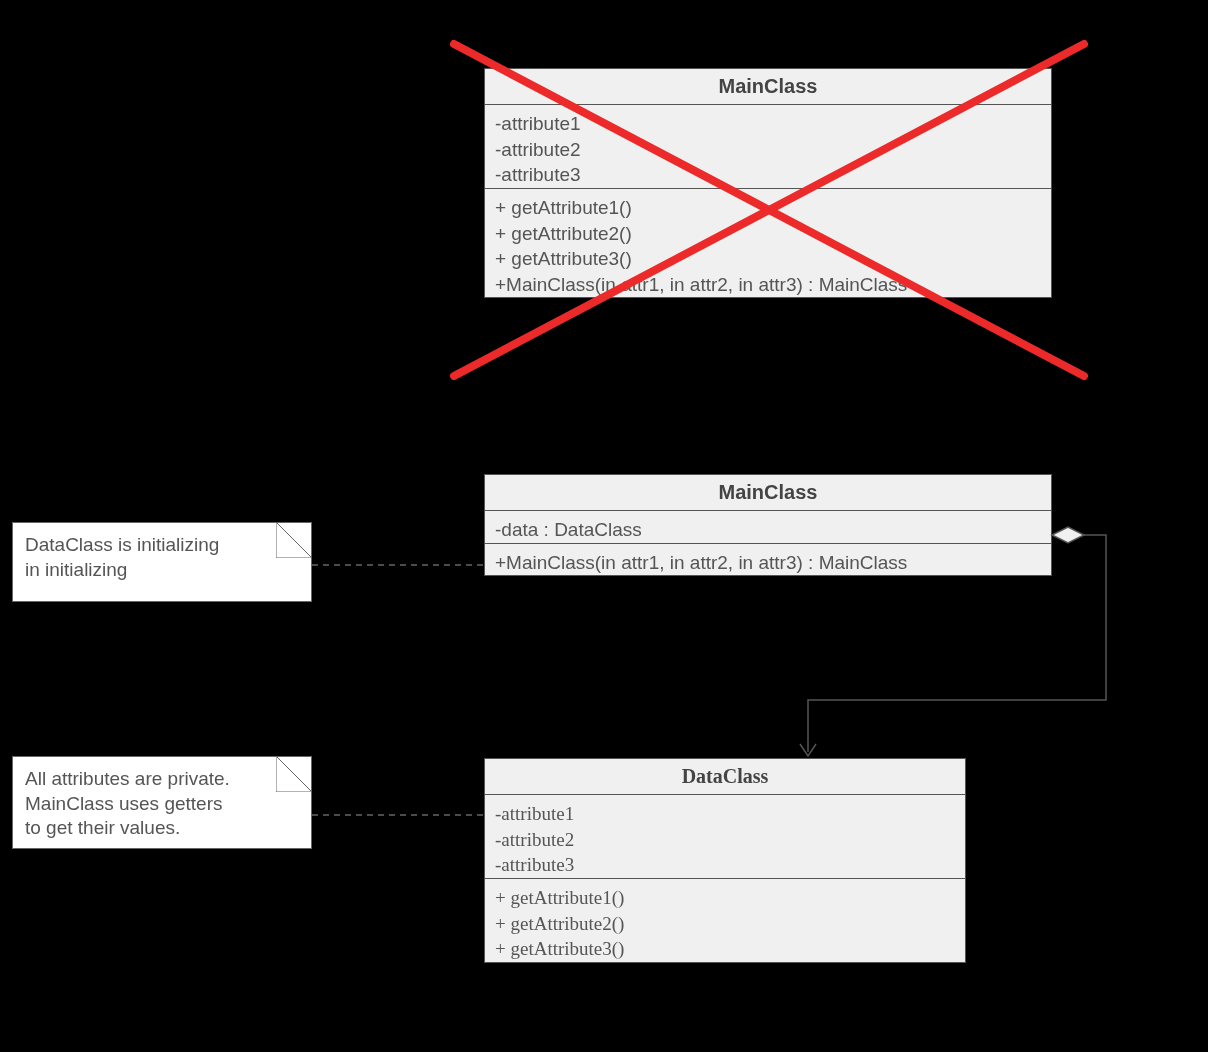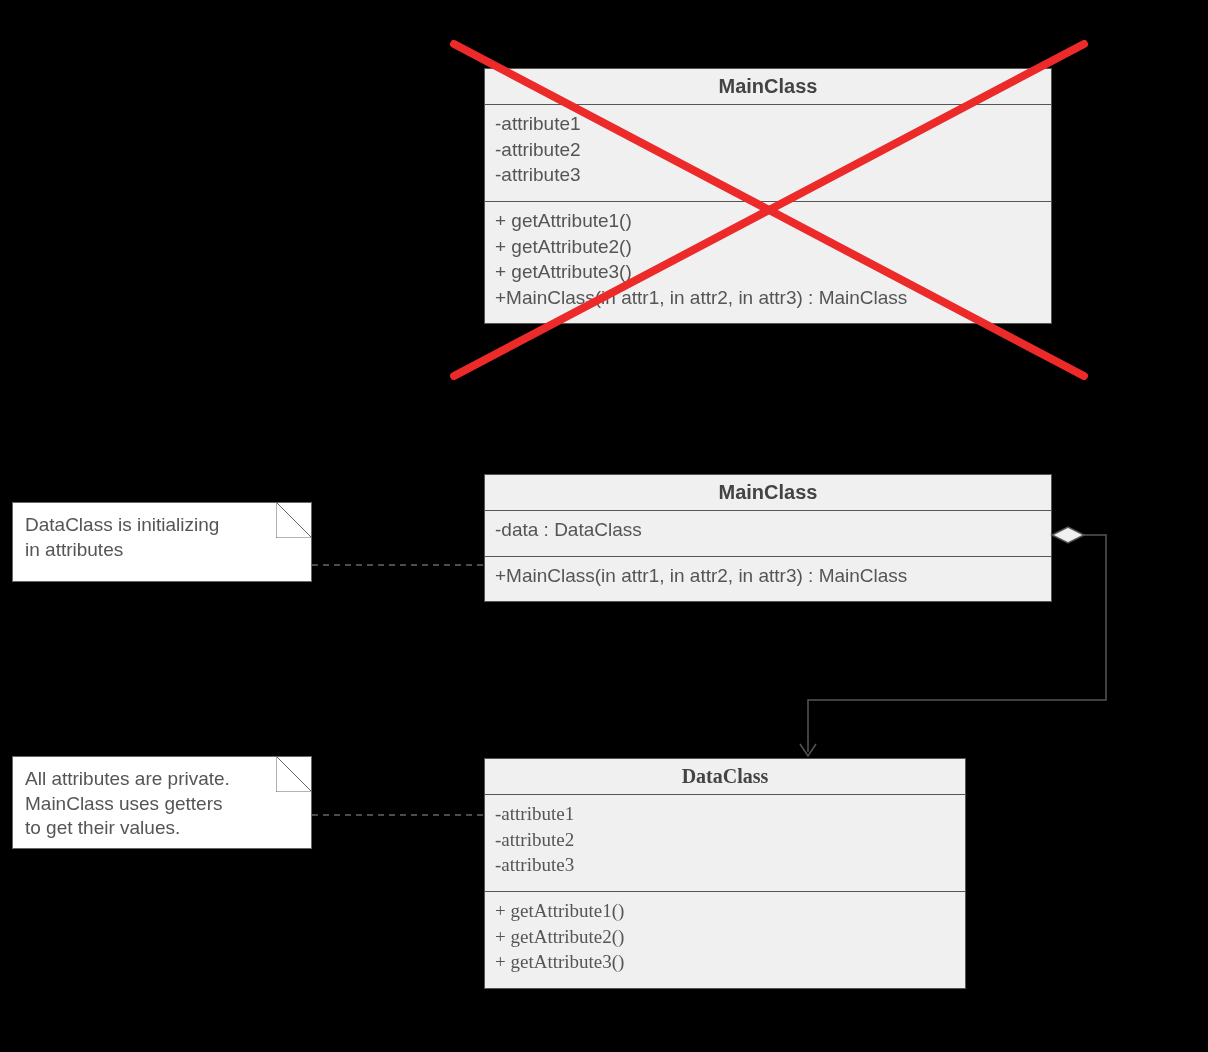--- a/index.html
+++ b/index.html
@@ -1,19 +1,19 @@
 <!DOCTYPE html>
 <html><head>
 <meta charset="utf-8">
 <style>
   html,body{margin:0;padding:0;background:#000;width:1208px;height:1052px;font-family:Helvetica,Arial,sans-serif;color:#444;}
   .canvas{position:relative;width:1208px;height:1052px;}
   .uml{position:absolute;background:#f0f0f0;border:1px solid #555;box-sizing:border-box;}
   .uml .title{text-align:center;font-weight:bold;font-size:20px;color:#444;padding:6px 8px;border-bottom:1px solid #555;}
-  .uml .section{border-bottom:1px solid #555;padding:6px 10px 13px 10px;font-size:19px;color:#555;line-height:1.35;}
+  .uml .section{border-bottom:1px solid #555;padding:6px 10px 0 10px;font-size:19px;color:#555;line-height:1.35;}
   .uml .section:last-child{border-bottom:none;}
   .note{position:absolute;background:#fff;border:1px solid #666;box-sizing:border-box;padding:10px 12px;font-size:19px;color:#555;line-height:1.3;}
   .note .fold{position:absolute;top:-1px;right:-1px;width:36px;height:36px;}
   svg.overlay{position:absolute;left:0;top:0;pointer-events:none;}
 </style>
 </head>
 <body>
 
 <div class="canvas">
 
@@ -54,23 +54,23 @@
       <div>-attribute2</div>
       <div>-attribute3</div>
     </div>
     <div class="section">
       <div>+ getAttribute1()</div>
       <div>+ getAttribute2()</div>
       <div>+ getAttribute3()</div>
     </div>
   </div>
 
-  <div class="note" style="left:12px;top:502px;width:300px;height:80px;">
+  <div class="note" style="left:12px;top:522px;width:300px;height:80px;">
     <div>DataClass is initializing</div>
-    <div>in attributes</div>
+    <div>in initializing</div>
     <svg class="fold" viewBox="0 0 36 36">
       <polygon points="0,0 36,36 0,36" fill="#fff" stroke="#666" stroke-width="1"></polygon>
     </svg>
   </div>
 
   <div class="note" style="left:12px;top:756px;width:300px;height:93px;">
     <div>All attributes are private.</div>
     <div>MainClass uses getters</div>
     <div>to get their values.</div>
     <svg class="fold" viewBox="0 0 36 36">

